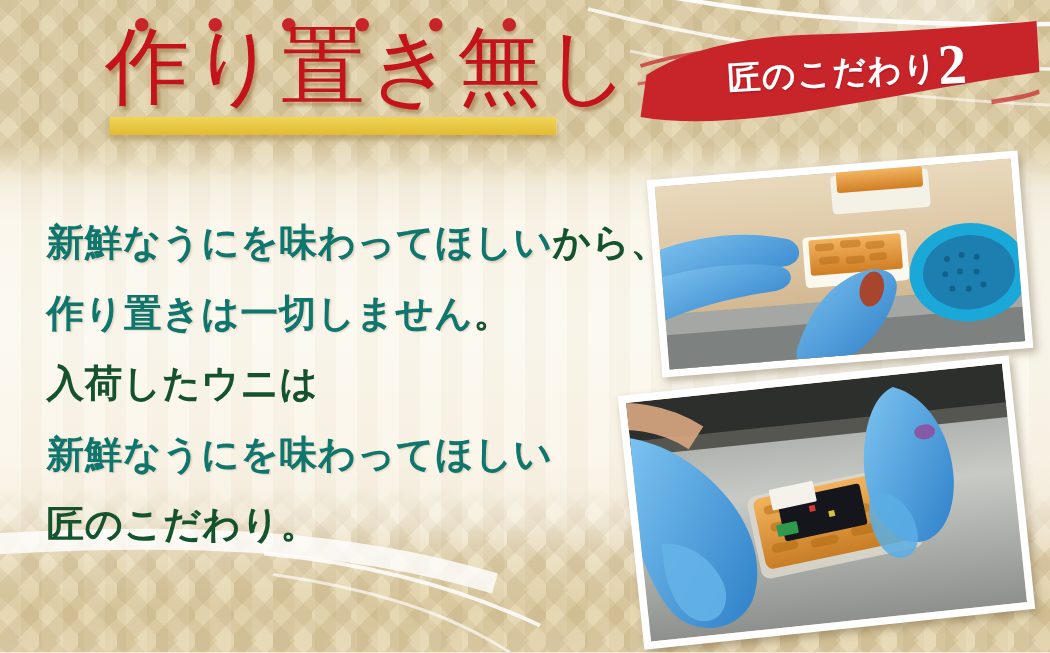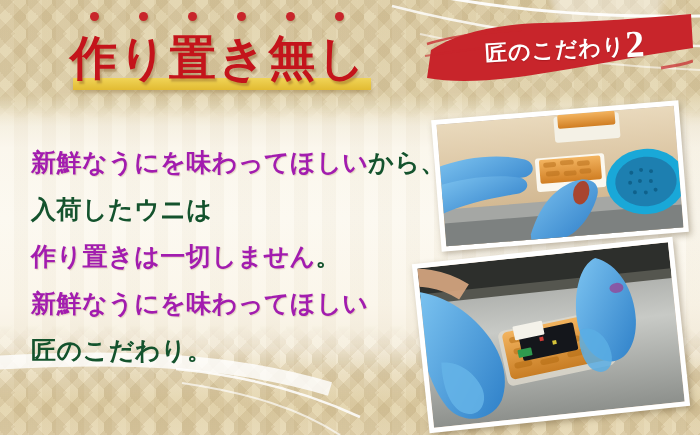--- a/index.html
+++ b/index.html
@@ -38,41 +38,41 @@
   .swoosh{position:absolute;pointer-events:none;}
 
   
   .title-wrap{position:absolute;left:70px;top:12px;width:320px;height:92px;}
   .dots{position:absolute;top:0;left:20px;display:flex;gap:40px;}
   .dot{width:9px;height:9px;border-radius:50%;background:#c8252b;
        box-shadow:1px 2px 2px rgba(120,80,30,.38);}
   .gold-bar{position:absolute;left:3px;top:66px;width:298px;height:12px;
        background:linear-gradient(180deg,#f0d457,#e2bb32);
        box-shadow:1px 3px 3px rgba(120,90,30,.30);}
-  .title-text{position:absolute;left:0;top:17px;
-       font-size:47px;line-height:58px;letter-spacing:2px;font-weight:700;
+  .title-text{position:absolute;left:0;top:4px;
+       font-size:56px;line-height:58px;letter-spacing:2px;font-weight:400;
        color:#c4141b;white-space:nowrap;
        text-shadow:2px 3px 2px rgba(130,85,35,.40);}
 
   
   .banner{position:absolute;left:425px;top:14px;width:268px;height:72px;}
   .brush{position:absolute;inset:0;}
   .banner-text{position:absolute;left:60px;top:26px;
        font-size:22px;line-height:24px;color:#fff;font-weight:700;
        letter-spacing:1px;white-space:nowrap;
        transform:rotate(-3.2deg);transform-origin:left center;
        text-shadow:0 1px 1px rgba(120,10,15,.35);}
   .banner-num{font-size:38px;line-height:24px;vertical-align:-4px;font-weight:700;}
 
   
   .copy{position:absolute;left:31px;top:150px;width:392px;}
   .line{position:relative;display:block;white-space:nowrap;
         font-size:25px;line-height:25px;height:25px;margin-bottom:22px;
         color:#1a1410;font-weight:600;letter-spacing:.5px;}
-  .line .hl{position:relative;display:inline-block;color:#a21caf;
+  .line .hl{position:relative;display:inline-block;color:#0f766e;
         text-shadow:1px 1px 1px rgba(150,100,50,.22);}
   .line .hl::after{content:"";position:absolute;left:-1px;right:-1px;bottom:-5px;height:6px;
         background:linear-gradient(180deg,#f2d45c,#e0b92e);z-index:-1;}
   .line .plain{color:#14532d;}
 
   
   .photo{position:absolute;background:#fff;
     box-shadow:2px 3px 6px rgba(90,70,40,.38);overflow:hidden;}
   .photo .inner{position:absolute;inset:5px;overflow:hidden;background:#cdbfae;}
   .photo-top{left:436px;top:110px;width:248px;height:132px;transform:rotate(-4.6deg);}
@@ -124,24 +124,24 @@
     <div class="banner-text">
       <span>匠のこだわり</span><span class="banner-num">2</span>
     </div>
   </div>
 
   <div class="copy">
     <span class="line">
       <span class="hl">新鮮なうにを味わってほしい</span><span class="plain">から、</span>
     </span>
     <span class="line">
+      <span class="hl">作り置きは一切しません</span><span class="plain">。</span>
+    </span>
+    <span class="line">
       <span class="plain">入荷したウニは</span>
-    </span>
-    <span class="line">
-      <span class="hl">作り置きは一切しません</span><span class="plain">。</span>
     </span>
     <span class="line">
       <span class="hl">新鮮なうにを味わってほしい</span>
     </span>
     <span class="line">
       <span class="plain">匠のこだわり。</span>
     </span>
   </div>
 
   <div class="photo photo-top">

